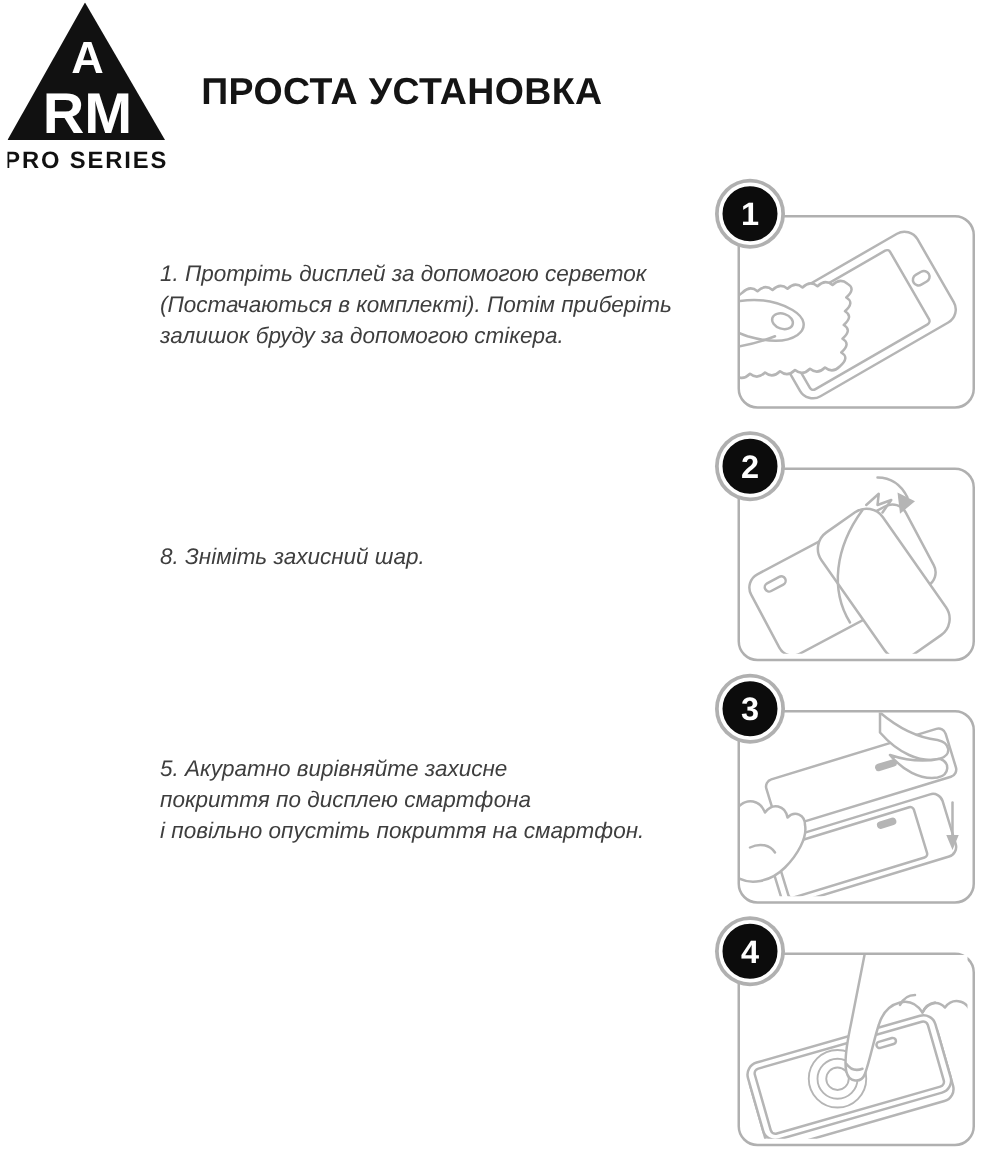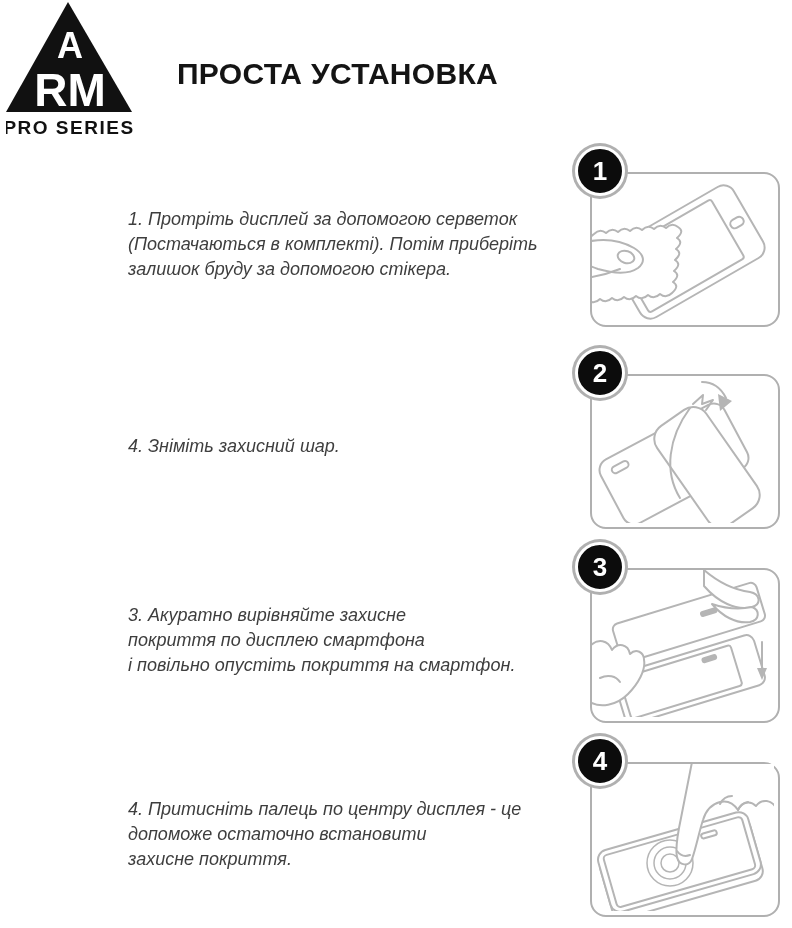--- a/index.html
+++ b/index.html
@@ -8,21 +8,21 @@
     font-family:"Liberation Sans","DejaVu Sans",sans-serif;
   }
   .page{position:absolute;inset:0;background:#fff;}
 
   
   .logo{position:absolute;left:6px;top:2px;width:132px;height:136px;}
   .logo svg{display:block;}
 
   
   .title{
-    position:absolute;left:177px;top:57px;
+    position:absolute;left:161px;top:57px;
     font-size:30px;font-weight:800;letter-spacing:.3px;
     color:var(--title_text,#141414);white-space:nowrap;
   }
 
   
   .step-row{position:absolute;left:0;width:792px;height:200px;}
   .row-1{top:144px}.row-2{top:346px}.row-3{top:540px}.row-4{top:734px}
 
   .step-text{
     position:absolute;left:128px;top:50%;transform:translateY(-50%);
@@ -86,21 +86,21 @@
         <ellipse cx="34" cy="83" rx="8.5" ry="6" transform="rotate(18 34 83)"></ellipse>
         <path d="M-6,104 C8,102 18,99 28,95"></path>
       </svg>
     </div>
     <div class="badge">
       <span>1</span>
     </div>
   </div>
 
   <div class="step-row row-2">
-    <div class="step-text">4. Зніміть захисний шар.</div>
+    <div class="step-text">8. Зніміть захисний шар.</div>
     <div class="panel-box">
       <svg class="art" width="182" height="147" viewBox="0 0 182 147">
         <g transform="rotate(-28 82 88)">
           <rect x="12" y="52" width="140" height="72" rx="12"></rect>
           <rect x="24" y="62" width="18" height="7" rx="3.5"></rect>
         </g>
         <g transform="rotate(55 115 91)">
           <rect class="wfill" x="55" y="61" width="120" height="60" rx="16"></rect>
         </g>
         <path d="M98,32 C76,62 72,96 88,122"></path>
@@ -108,21 +108,21 @@
         <path d="M110,6 q16,0 24,16"></path>
         <polygon class="gfill" points="126,18 140,25 128,35"></polygon>
       </svg>
     </div>
     <div class="badge">
       <span>2</span>
     </div>
   </div>
 
   <div class="step-row row-3">
-    <div class="step-text">3. Акуратно вирівняйте захисне
+    <div class="step-text">5. Акуратно вирівняйте захисне
 покриття по дисплею смартфона
 і повільно опустіть покриття на смартфон.</div>
     <div class="panel-box">
       <svg class="art" width="182" height="147" viewBox="0 0 182 147">
         <g transform="rotate(-17 95 108)">
           <rect x="24" y="84" width="146" height="52" rx="8"></rect>
           <rect x="30" y="89" width="116" height="42" rx="3"></rect>
           <rect class="gfill" x="114" y="93" width="16" height="6" rx="3"></rect>
         </g>
         <g transform="rotate(-17 95 53)">
@@ -136,23 +136,20 @@
         <line x1="170" y1="72" x2="170" y2="100"></line>
         <polygon class="gfill" points="165,98 175,98 170,110"></polygon>
       </svg>
     </div>
     <div class="badge">
       <span>3</span>
     </div>
   </div>
 
   <div class="step-row row-4">
-    <div class="step-text">4. Притисніть палець по центру дисплея - це
-допоможе остаточно встановити
-захисне покриття.</div>
     <div class="panel-box">
       <svg class="art" width="182" height="147" viewBox="0 0 182 147">
         <g transform="rotate(-16 88 100)">
           <rect x="10" y="73" width="156" height="64" rx="10"></rect>
           <rect class="wfill" x="10" y="66" width="156" height="64" rx="10"></rect>
           <rect x="16" y="71" width="144" height="54" rx="4"></rect>
           <rect x="116" y="77" width="16" height="5" rx="2.5"></rect>
         </g>
         <circle class="thin" cx="78" cy="99" r="9"></circle>
         <circle class="thin" cx="78" cy="99" r="16"></circle>

